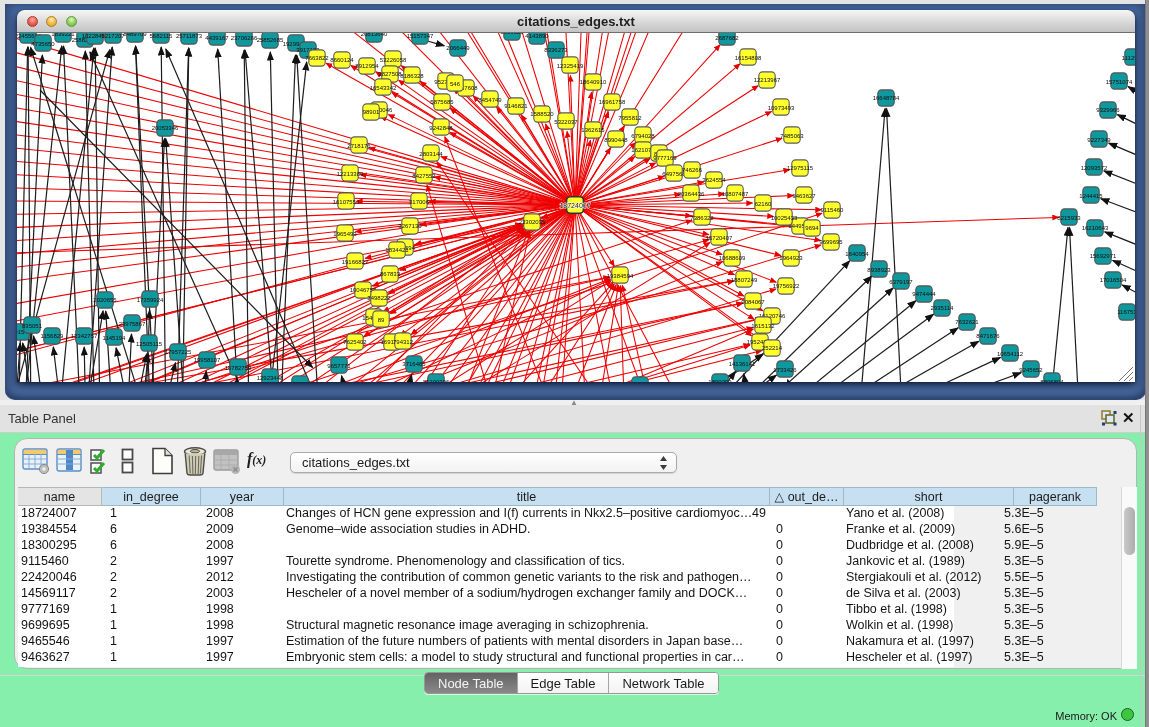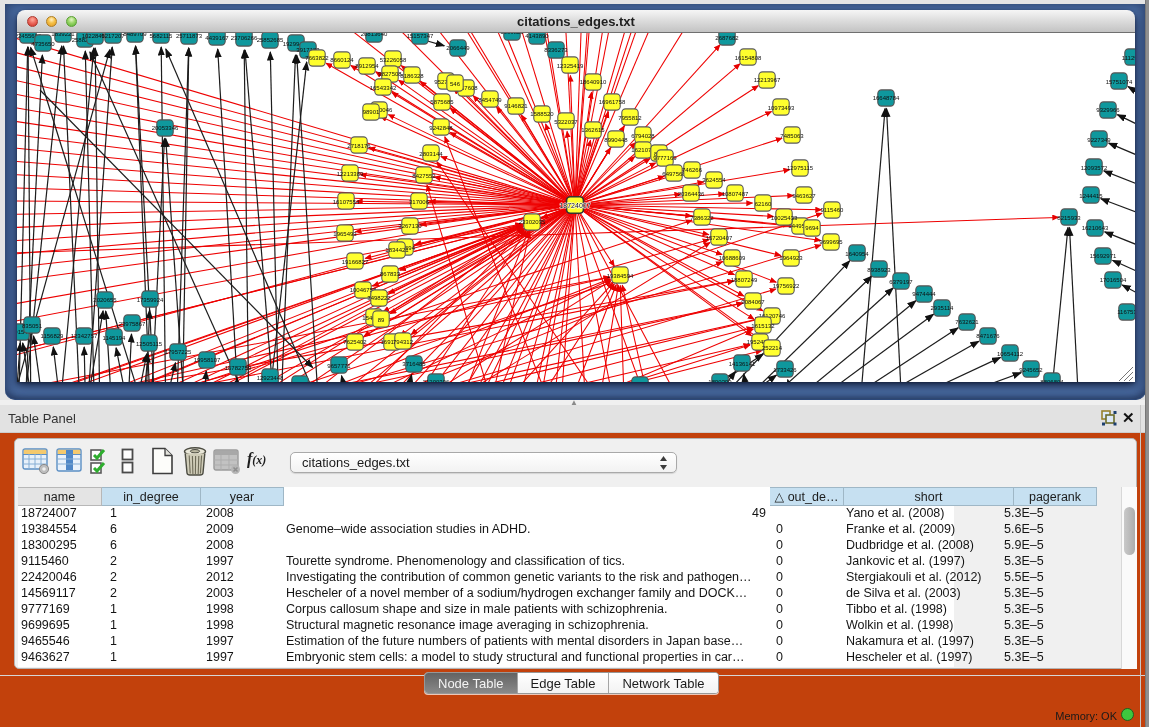--- a/index.html
+++ b/index.html
@@ -32,27 +32,27 @@
 
 
 #rstrip { position:absolute; right:0; top:0; width:4px; height:727px; background:#8f8f8f; border-left:1px solid #777; z-index:99; }
 
 
 #splitter { position:absolute; left:0; top:400px; width:1149px; height:5px; background:#f0f0f0; }
 #splitter .grip { position:absolute; left:570px; top:0px; width:10px; height:5px;
   color:#8a8a8a; font-size:8px; line-height:5px; }
 
 
-#tp { position:absolute; left:0; top:405px; width:1149px; height:322px; background:#c2410c; }
+#tp { position:absolute; left:0; top:405px; width:1149px; height:322px; background:#86efac; }
 #tphead { position:absolute; left:0; top:0; width:1149px; height:28px;
   background:#e2e2e2; border-bottom:1px solid #cdcdcd; }
 #tphead .cap { position:absolute; left:8px; top:6px; font-size:13px; color:#333; }
 #tphead .x { position:absolute; left:1122px; top:4px; font-size:15px; font-weight:bold; color:#111; }
 #inner { position:absolute; left:14px; top:33px; width:1123px; height:231px;
-  background:#f0f0f0; border:1px solid #b4b4b4; border-radius:5px; }
+  background:#f0f0f0; border:1px solid #b4b4b4; border-radius:13px; }
 #toolbar { position:absolute; left:0; top:0; width:100%; height:44px; }
 #combo { position:absolute; left:275px; top:13px; width:387px; height:21px;
   background:linear-gradient(#ffffff,#f2f2f2); border:1px solid #a9a9a9; border-radius:5px;
   box-shadow:0 1px 1px rgba(0,0,0,.12); font-size:13px; color:#1a1a1a; line-height:19px;
   padding-left:11px; }
 
 
 #tbl { position:absolute; left:3px; top:48px; width:936px; height:180px; background:#fff; }
 .hr { position:absolute; left:0; top:0; height:19px; width:100%; }
 .hc { position:absolute; top:0; height:19px; background:#c6e0f1;
@@ -768,29 +768,31 @@
             <path d="M4.5,0 L8,5 L1,5 z" fill="#3c3c3c"></path>
             <path d="M4.5,14 L8,9 L1,9 z" fill="#3c3c3c"></path>
           </svg>
         </div>
       </div>
       <div id="tbl">
         <div class="hr">
             <div class="hc gray" style="left:0px;width:84px">name</div>
             <div class="hc" style="left:84px;width:99px">in_degree</div>
             <div class="hc" style="left:183px;width:83px">year</div>
+            <div class="hc" style="left:266px;width:486px">title</div>
             <div class="hc" style="left:752px;width:74px">△ out_de…</div>
             <div class="hc" style="left:826px;width:170px">short</div>
             <div class="hc" style="left:996px;width:83px">pagerank</div>
           </div>
         <div class="rows">
             <div class="tr" style="top:0px">
               <div class="td" style="left:3px;width:80px">18724007</div>
               <div class="td" style="left:92px;width:95px">1</div>
               <div class="td" style="left:188px;width:78px">2008</div>
+              <div class="td" style="left:268px;width:482px">Changes of HCN gene expression and I(f) currents in Nkx2.5–positive cardiomyoc…</div>
               <div class="td" style="left:734px;width:68px">49</div>
               <div class="td" style="left:828px;width:168px">Yano et al. (2008)</div>
               <div class="td" style="left:986px;width:80px">5.3E–5</div>
             </div>
             <div class="tr" style="top:16px">
               <div class="td" style="left:3px;width:80px">19384554</div>
               <div class="td" style="left:92px;width:95px">6</div>
               <div class="td" style="left:188px;width:78px">2009</div>
               <div class="td" style="left:268px;width:482px">Genome–wide association studies in ADHD.</div>
               <div class="td" style="left:758px;width:68px">0</div>
@@ -804,21 +806,21 @@
               <div class="td" style="left:758px;width:68px">0</div>
               <div class="td" style="left:828px;width:168px">Dudbridge et al. (2008)</div>
               <div class="td" style="left:986px;width:80px">5.9E–5</div>
             </div>
             <div class="tr" style="top:48px">
               <div class="td" style="left:3px;width:80px">9115460</div>
               <div class="td" style="left:92px;width:95px">2</div>
               <div class="td" style="left:188px;width:78px">1997</div>
               <div class="td" style="left:268px;width:482px">Tourette syndrome. Phenomenology and classification of tics.</div>
               <div class="td" style="left:758px;width:68px">0</div>
-              <div class="td" style="left:828px;width:168px">Jankovic et al. (1997)</div>
+              <div class="td" style="left:828px;width:168px">Jankovic et al. (1989)</div>
               <div class="td" style="left:986px;width:80px">5.3E–5</div>
             </div>
             <div class="tr" style="top:64px">
               <div class="td" style="left:3px;width:80px">22420046</div>
               <div class="td" style="left:92px;width:95px">2</div>
               <div class="td" style="left:188px;width:78px">2012</div>
               <div class="td" style="left:268px;width:482px">Investigating the contribution of common genetic variants to the risk and pathogen…</div>
               <div class="td" style="left:758px;width:68px">0</div>
               <div class="td" style="left:828px;width:168px">Stergiakouli et al. (2012)</div>
               <div class="td" style="left:986px;width:80px">5.5E–5</div>
@@ -829,21 +831,20 @@
               <div class="td" style="left:188px;width:78px">2003</div>
               <div class="td" style="left:268px;width:482px">Hescheler of a novel member of a sodium/hydrogen exchanger family and DOCK…</div>
               <div class="td" style="left:758px;width:68px">0</div>
               <div class="td" style="left:828px;width:168px">de Silva et al. (2003)</div>
               <div class="td" style="left:986px;width:80px">5.3E–5</div>
             </div>
             <div class="tr" style="top:96px">
               <div class="td" style="left:3px;width:80px">9777169</div>
               <div class="td" style="left:92px;width:95px">1</div>
               <div class="td" style="left:188px;width:78px">1998</div>
-              <div class="td" style="left:268px;width:482px">Corpus callosum shape and size in male patients with schizophrenia.</div>
               <div class="td" style="left:758px;width:68px">0</div>
               <div class="td" style="left:828px;width:168px">Tibbo et al. (1998)</div>
               <div class="td" style="left:986px;width:80px">5.3E–5</div>
             </div>
             <div class="tr" style="top:112px">
               <div class="td" style="left:3px;width:80px">9699695</div>
               <div class="td" style="left:92px;width:95px">1</div>
               <div class="td" style="left:188px;width:78px">1998</div>
               <div class="td" style="left:268px;width:482px">Structural magnetic resonance image averaging in schizophrenia.</div>
               <div class="td" style="left:758px;width:68px">0</div>

